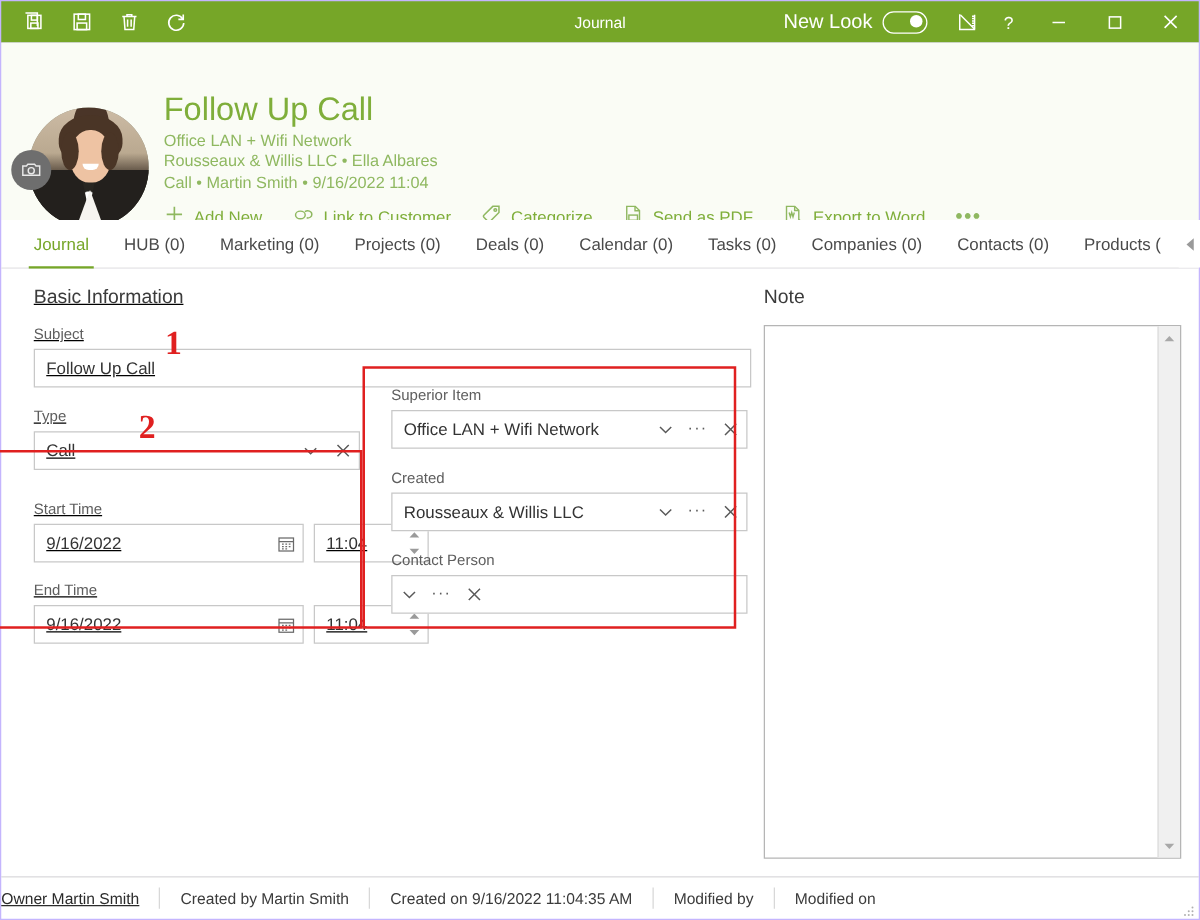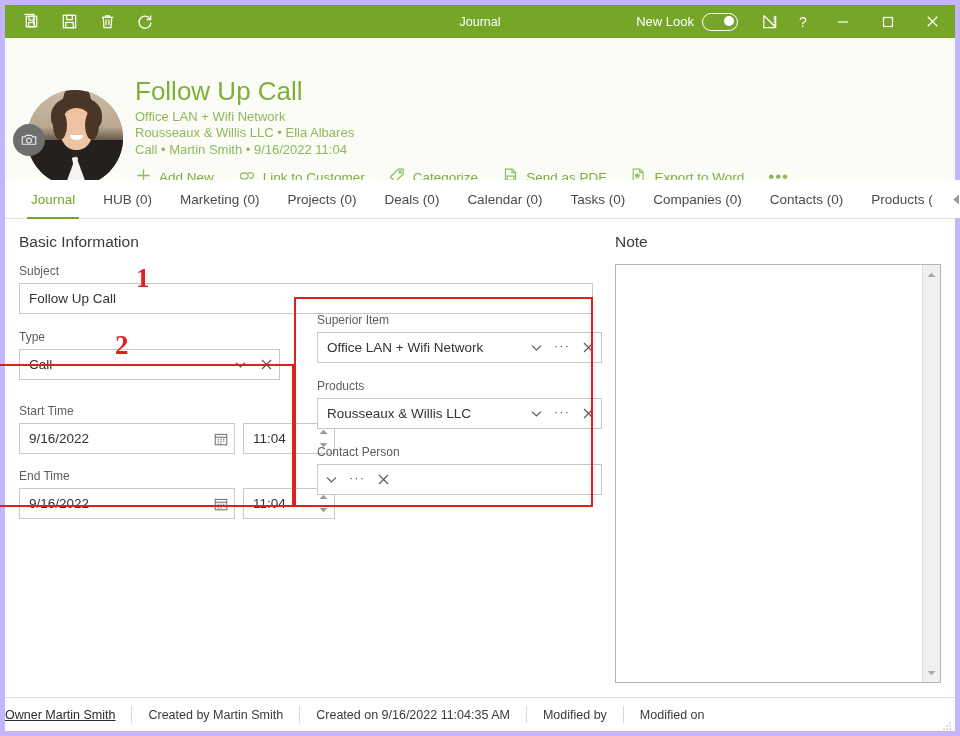--- a/index.html
+++ b/index.html
@@ -12,21 +12,21 @@
     font-family: "Liberation Sans", sans-serif;
     background: #ffffff;
     overflow: hidden;
     -webkit-font-smoothing: antialiased;
   }
   .window {
     position: relative;
     width: 960px;
     height: 736px;
     box-sizing: border-box;
-    border: 5px solid #c4b5fd;
+    border: 1px solid #c4b5fd;
     background: #c4b5fd;
     display: flex;
     flex-direction: column;
   }
 
   
   .titlebar {
     height: 33px;
     background: #76a628;
     display: flex;
@@ -56,21 +56,21 @@
     color: #ffffff;
     pointer-events: none;
   }
   .tb-right {
     margin-left: auto;
     display: flex;
     align-items: center;
     height: 33px;
   }
   .newlook-label {
-    font-size: 13px;
+    font-size: 16px;
     color: #ffffff;
     margin-right: 8px;
   }
   .toggle {
     width: 34px;
     height: 16px;
     border: 1.4px solid #ffffff;
     border-radius: 9px;
     position: relative;
     margin-right: 14px;
@@ -296,23 +296,24 @@
   .body {
     flex: 1;
     position: relative;
     display: flex;
     padding: 0;
     background: #fff;
   }
   .col-left {
     width: 600px;
     flex: none;
-    padding: 14px 0 0 14px;
+    padding: 14px 0 0 26px;
     box-sizing: border-box;
     position: relative;
+    text-decoration: underline;
   }
   .col-right {
     flex: 1;
     padding: 14px 14px 0 10px;
     box-sizing: border-box;
     display: flex;
     flex-direction: column;
   }
   .section-title {
     font-size: 15.5px;
@@ -735,21 +736,21 @@
               <svg width="11" height="11" viewBox="0 0 11 11" stroke="#5a5a5a" stroke-width="1.2">
                   <path d="M1 1l9 9M10 1l-9 9"></path>
                 </svg>
             </div>
           </div>
         </div>
 
         <div style="height:16px"></div>
 
         <div>
-          <div class="field-label">Products</div>
+          <div class="field-label">Created</div>
           <div class="input">
             <div class="val">Rousseaux &amp; Willis LLC</div>
             <div class="ibtn">
               <svg width="11" height="8" viewBox="0 0 11 8" fill="none" stroke="#5a5a5a" stroke-width="1.2">
                   <path d="M1 1.6 L5.5 6 L10 1.6"></path>
                 </svg>
             </div>
             <div class="ibtn ell">···</div>
             <div class="ibtn x">
               <svg width="11" height="11" viewBox="0 0 11 11" stroke="#5a5a5a" stroke-width="1.2">

